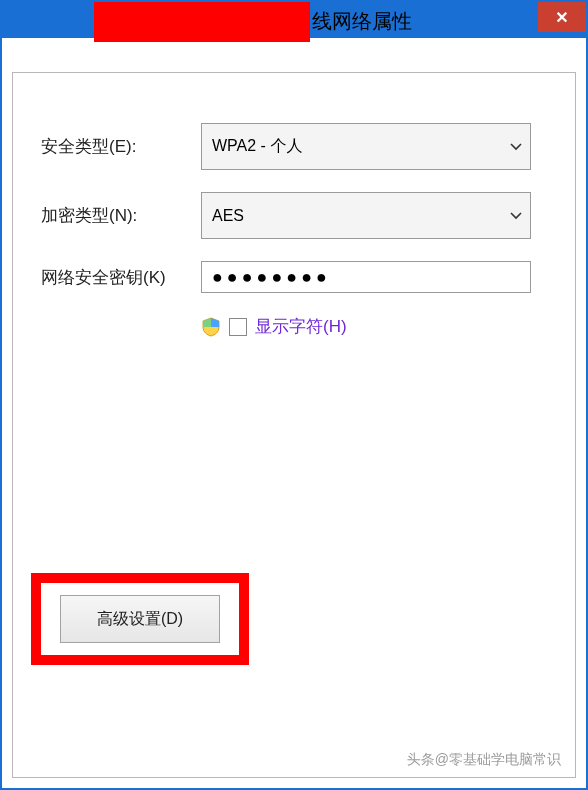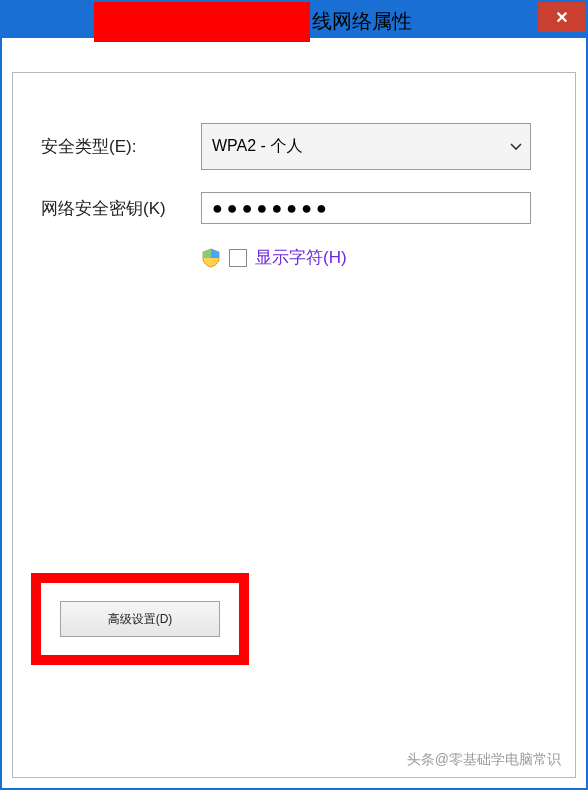--- a/index.html
+++ b/index.html
@@ -166,24 +166,24 @@
       top: 500px;
       width: 218px;
       height: 92px;
       border: 10px solid #ff0000;
       display: flex;
       align-items: center;
       justify-content: center;
     }
     .adv-btn {
       width: 160px;
-      height: 36px;
+      height: 48px;
       border: 1px solid #a2a2a2;
       background: linear-gradient(#f6f6f6,#e6e6e6);
-      font-size: 12px;
+      font-size: 16px;
       cursor: pointer;
       display: flex;
       align-items: center;
       justify-content: center;
       color: #222;
     }
     .watermark {
       position: absolute;
       right: 14px;
       bottom: 8px;
@@ -212,20 +212,31 @@
         <div class="select">
           <span>WPA2 - 个人</span>
           <span class="chev">
             <svg width="12" height="8" viewBox="0 0 12 8">
                 <path d="M1 1 L6 6 L11 1" stroke="#333" stroke-width="1.6" fill="none"></path>
               </svg>
           </span>
         </div>
       </div>
 
+      <div class="form-row">
+        <div class="form-label">加密类型(N):</div>
+        <div class="select">
+          <span>AES</span>
+          <span class="chev">
+            <svg width="12" height="8" viewBox="0 0 12 8">
+                <path d="M1 1 L6 6 L11 1" stroke="#333" stroke-width="1.6" fill="none"></path>
+              </svg>
+          </span>
+        </div>
+      </div>
 
       <div class="form-row">
         <div class="form-label">网络安全密钥(K)</div>
         <div class="textfield">
           <span>●●●●●●●●</span>
         </div>
       </div>
 
       <div class="check-row">
         <span class="shield">

